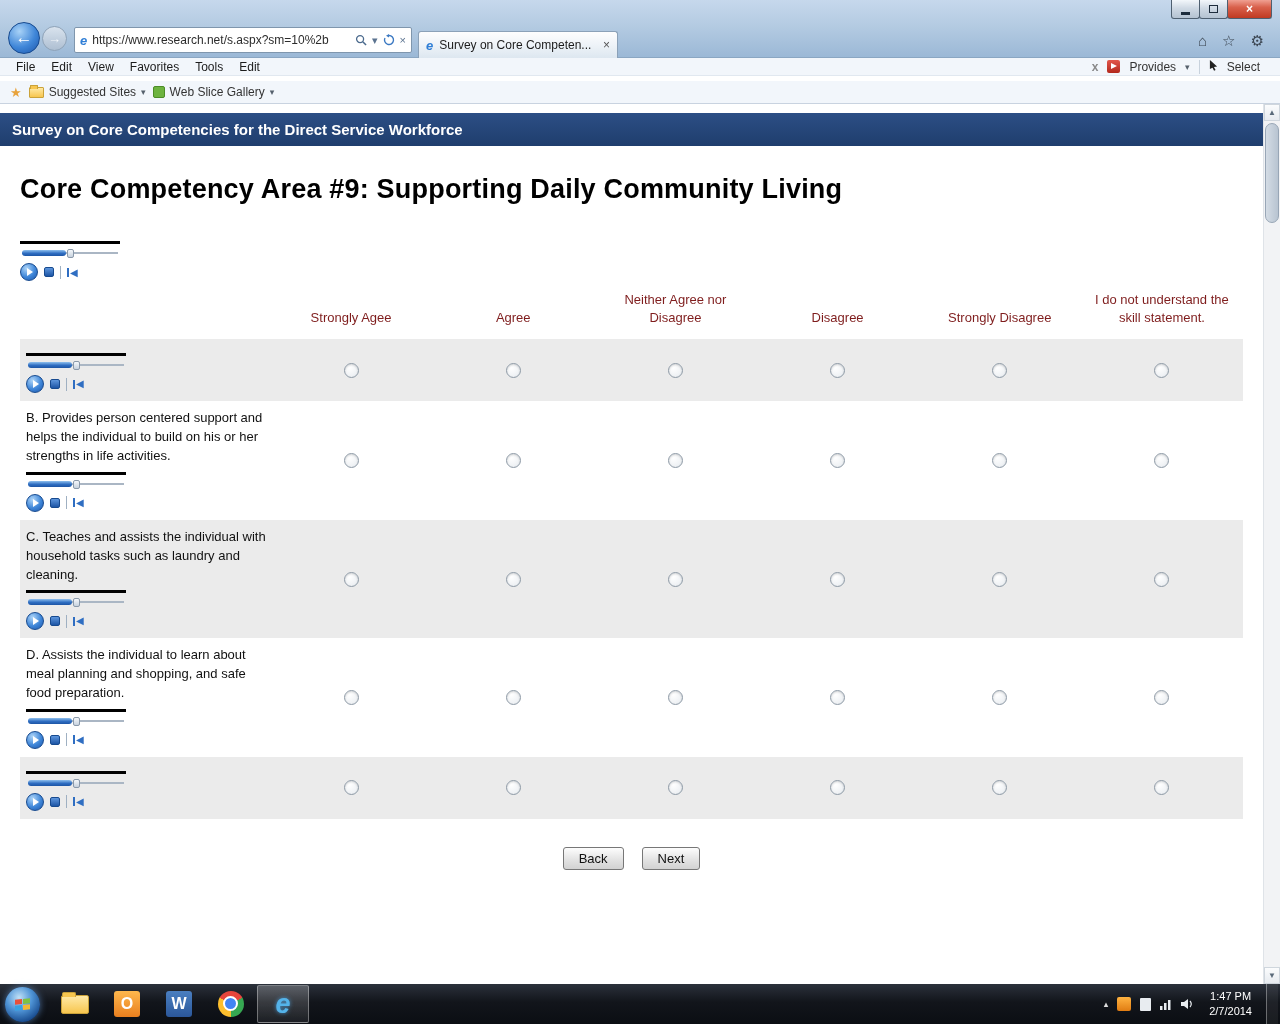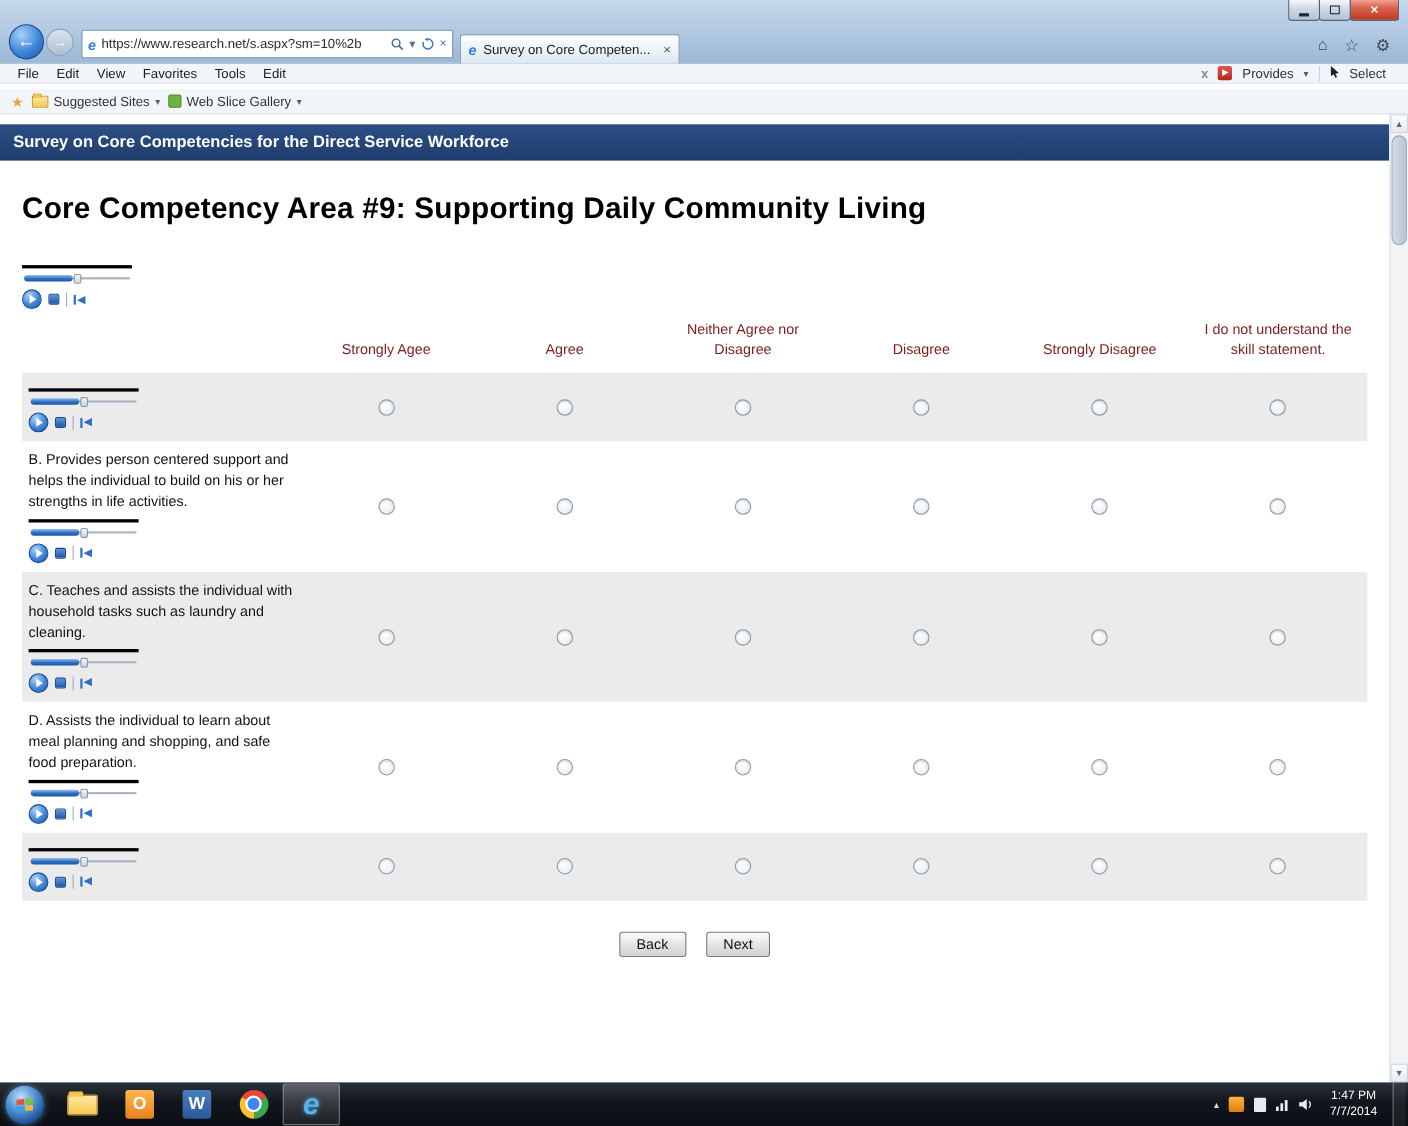--- a/index.html
+++ b/index.html
@@ -536,18 +536,18 @@
           </svg>
       </span>
       <span class="tray-svg">
         <svg width="14" height="12" viewBox="0 0 14 12">
             <polygon points="0,4 3,4 7,1 7,11 3,8 0,8" fill="#e8ecf0"></polygon>
             <path d="M9 3 Q11.5 6 9 9" stroke="#e8ecf0" fill="none" stroke-width="1.2"></path>
           </svg>
       </span>
       <div class="clock">
         <div>1:47 PM</div>
-        <div>7/7/2014</div>
+        <div>2/7/2014</div>
       </div>
       <div class="show-desktop"></div>
     </div>
   </div>
 </div>
 
 </body></html>

